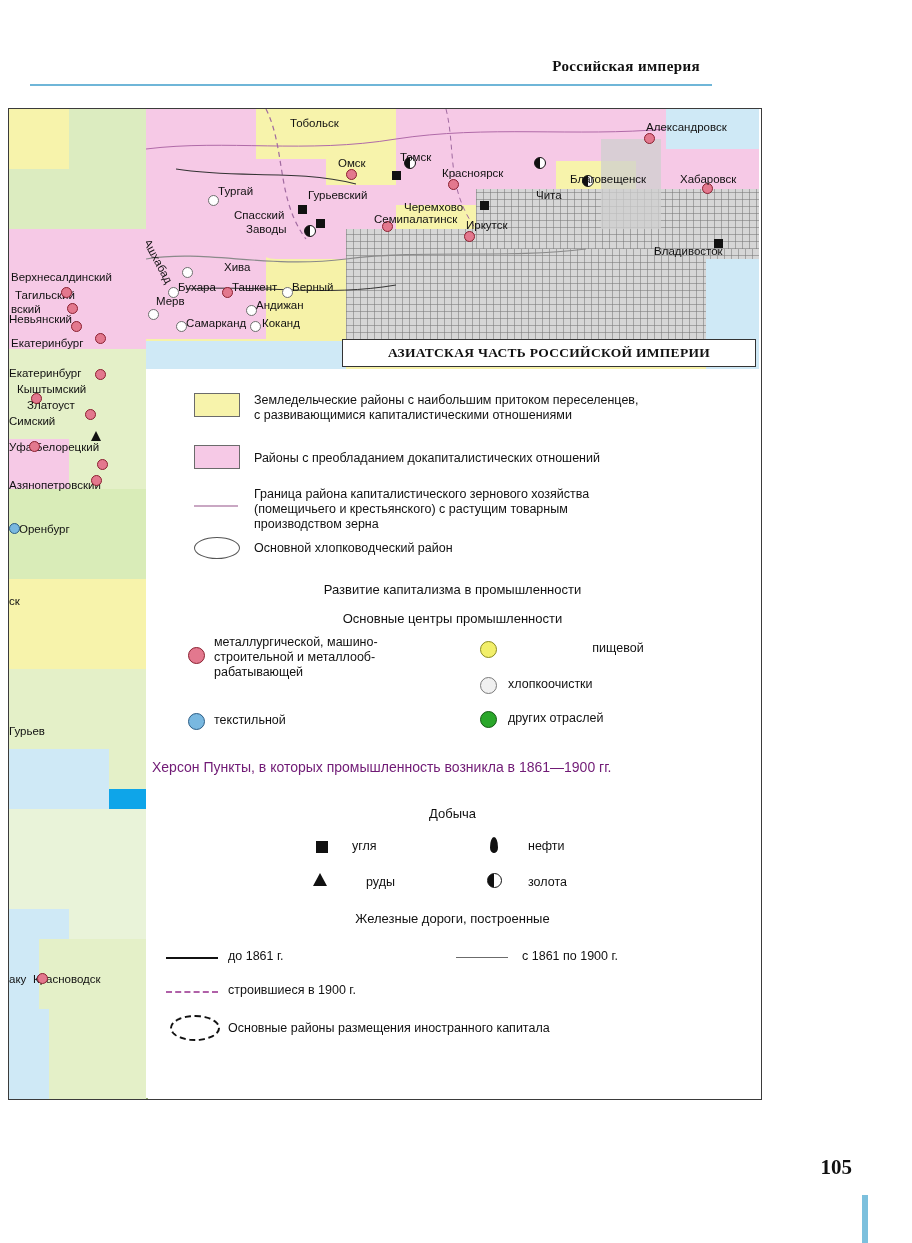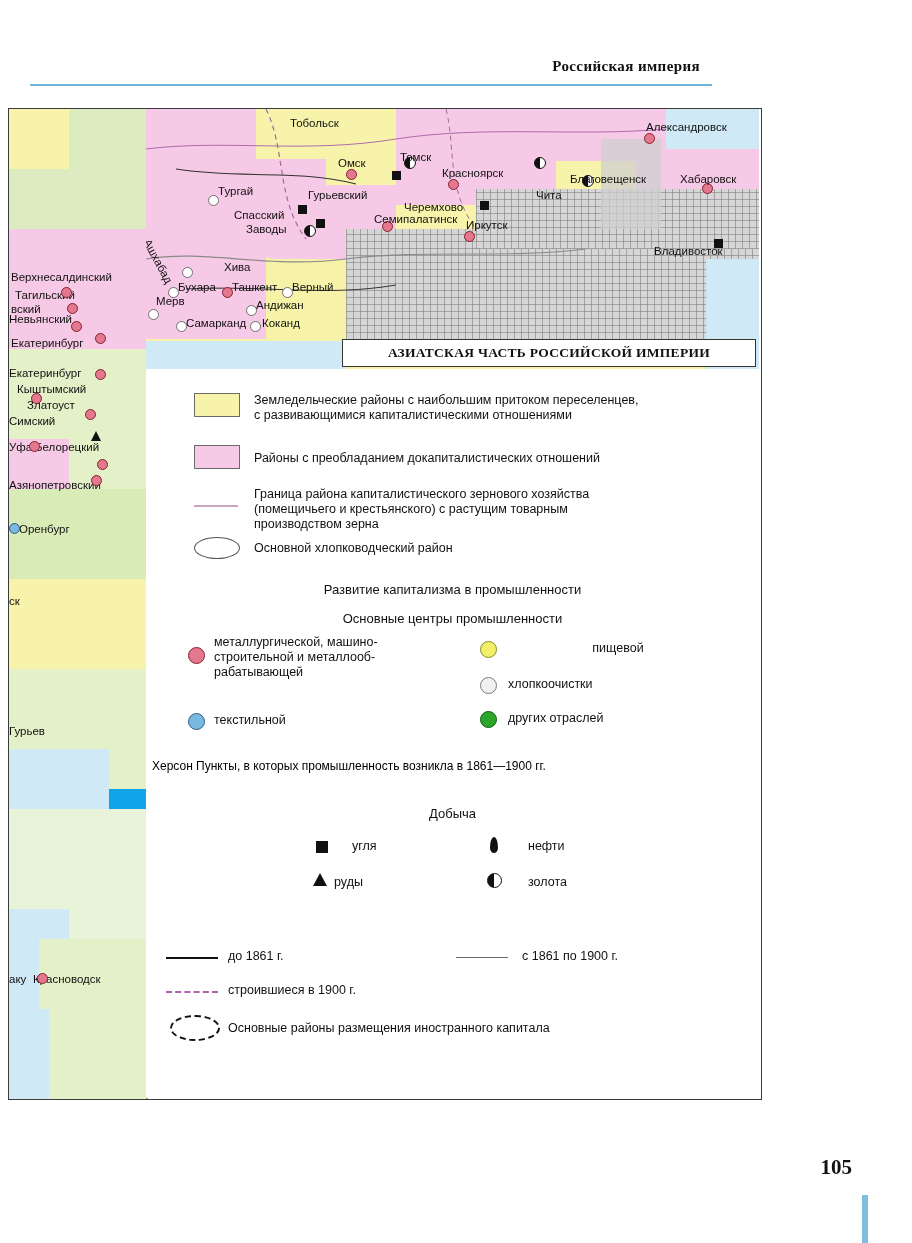--- a/index.html
+++ b/index.html
@@ -147,21 +147,21 @@
     position:absolute;width:13px;height:13px;border-radius:50%;
     background:linear-gradient(90deg,#111 0 50%,#fff 50% 100%);
     border:1.5px solid #111;
   }
   .lg-rail-solid{position:absolute;width:52px;height:0;border-top:2.6px solid #111;}
   .lg-rail-thin{position:absolute;width:52px;height:0;border-top:1.4px solid #6b6b6b;}
   .lg-rail-dash{position:absolute;width:52px;height:0;border-top:2px dashed #b060a8;}
   .lg-cap-oval{
     position:absolute;width:46px;height:22px;border:2px dashed #111;border-radius:50%;
   }
-  .legend-note{position:absolute;font-size:12px;color:#000000;}
+  .legend-note{position:absolute;font-size:14px;color:#701a75;}
 </style>
 </head>
 <body>
 
 <div class="page-header">
   <div class="header-title">Российская империя</div>
   <div class="header-rule"></div>
 </div>
 
 <div class="map-frame">
@@ -336,28 +336,29 @@
     <div class="legend-row" style="left:362px;top:342px;width:220px;">других отраслей</div>
 
     <div class="legend-note" style="left:6px;top:390px;width:600px;">Херсон Пункты, в которых промышленность возникла в 1861—1900 гг.</div>
 
     <div class="center-head" style="left:0;top:437px;">Добыча</div>
 
     <div class="lg-sq" style="left:170px;top:472px;"></div>
     <div class="legend-row" style="left:206px;top:470px;">угля</div>
 
     <div class="lg-tri" style="left:167px;top:504px;"></div>
-    <div class="legend-row" style="left:188px;top:506px;">руды</div>
+    <div class="legend-row" style="left:220px;top:506px;">руды</div>
 
     <div class="lg-oil" style="left:344px;top:468px;"></div>
     <div class="legend-row" style="left:382px;top:470px;">нефти</div>
 
     <div class="lg-gold" style="left:341px;top:504px;"></div>
     <div class="legend-row" style="left:382px;top:506px;">золота</div>
 
+    <div class="center-head" style="left:0;top:542px;">Железные дороги, построенные</div>
 
     <div class="lg-rail-solid" style="left:20px;top:588px;"></div>
     <div class="legend-row" style="left:82px;top:580px;">до 1861 г.</div>
 
     <div class="lg-rail-thin" style="left:310px;top:588px;"></div>
     <div class="legend-row" style="left:376px;top:580px;">с 1861 по 1900 г.</div>
 
     <div class="lg-rail-dash" style="left:20px;top:622px;"></div>
     <div class="legend-row" style="left:82px;top:614px;">строившиеся в 1900 г.</div>
 

